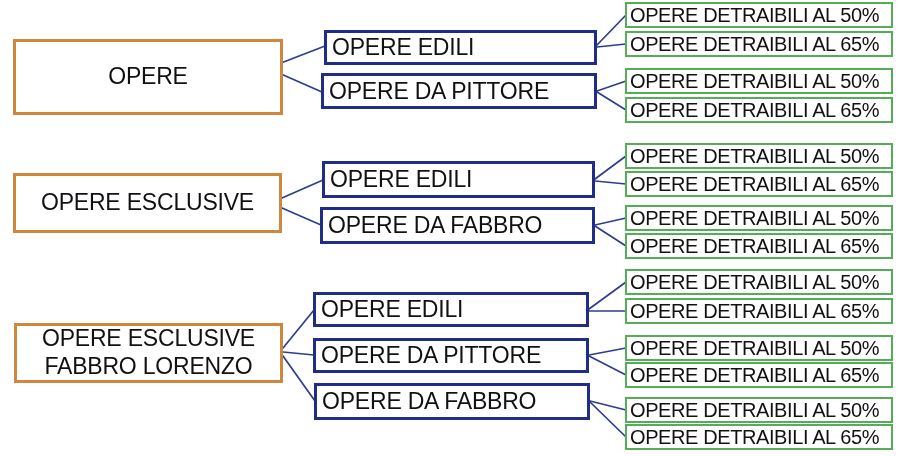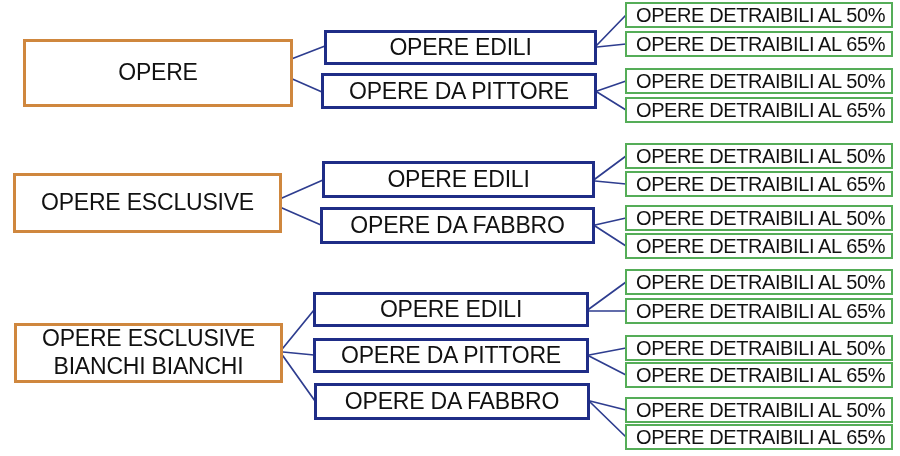--- a/index.html
+++ b/index.html
@@ -31,33 +31,33 @@
     stroke-width: 1.7;
     stroke-linecap: round;
   }
   .box {
     position: absolute;
     background: #ffffff;
     display: flex;
     align-items: center;
     white-space: nowrap;
     letter-spacing: -0.2px;
-    justify-content: center;
   }
   .root-box {
     border: 3px solid var(--root-border);
     flex-direction: column;
     justify-content: center;
     text-align: center;
     font-size: 23px;
     line-height: 1.2;
   }
   .root-box span { display: block; }
   .branch-box {
     border: 3px solid var(--branch-border);
+    padding-left: 5px;
     font-size: 23px;
   }
   .leaf-box {
     border: 2px solid var(--leaf-border);
     padding-left: 3px;
     font-size: 20px;
     letter-spacing: -0.4px;
   }
 </style>
 </head>
@@ -88,21 +88,21 @@
     <line x1="283" y1="356" x2="315" y2="401"></line>
 
     <line x1="589" y1="309" x2="626" y2="282"></line>
     <line x1="589" y1="311" x2="626" y2="311"></line>
     <line x1="589" y1="355" x2="626" y2="348"></line>
     <line x1="589" y1="356" x2="626" y2="375"></line>
     <line x1="590" y1="401" x2="626" y2="410"></line>
     <line x1="590" y1="402" x2="626" y2="437"></line>
   </svg>
 
-  <div class="box root-box" style="left:23px;top:39px;width:270px;height:68px">
+  <div class="box root-box" style="left:13px;top:39px;width:270px;height:76px">
     <span>OPERE</span>
   </div>
 
   <div class="box branch-box" style="left:324px;top:30px;width:273px;height:35px">
     <span>OPERE EDILI</span>
   </div>
   <div class="box branch-box" style="left:321px;top:73px;width:276px;height:36px">
     <span>OPERE DA PITTORE</span>
   </div>
 
@@ -138,21 +138,21 @@
   </div>
   <div class="box leaf-box" style="left:625px;top:205px;width:268px;height:26px">
     <span>OPERE DETRAIBILI AL 50%</span>
   </div>
   <div class="box leaf-box" style="left:625px;top:233px;width:268px;height:26px">
     <span>OPERE DETRAIBILI AL 65%</span>
   </div>
 
   <div class="box root-box" style="left:14px;top:323px;width:269px;height:60px">
     <span>OPERE ESCLUSIVE</span>
-    <span>BIANCHI BIANCHI</span>
+    <span>FABBRO LORENZO</span>
   </div>
 
   <div class="box branch-box" style="left:313px;top:292px;width:276px;height:35px">
     <span>OPERE EDILI</span>
   </div>
   <div class="box branch-box" style="left:313px;top:338px;width:276px;height:35px">
     <span>OPERE DA PITTORE</span>
   </div>
   <div class="box branch-box" style="left:314px;top:383px;width:276px;height:37px">
     <span>OPERE DA FABBRO</span>

